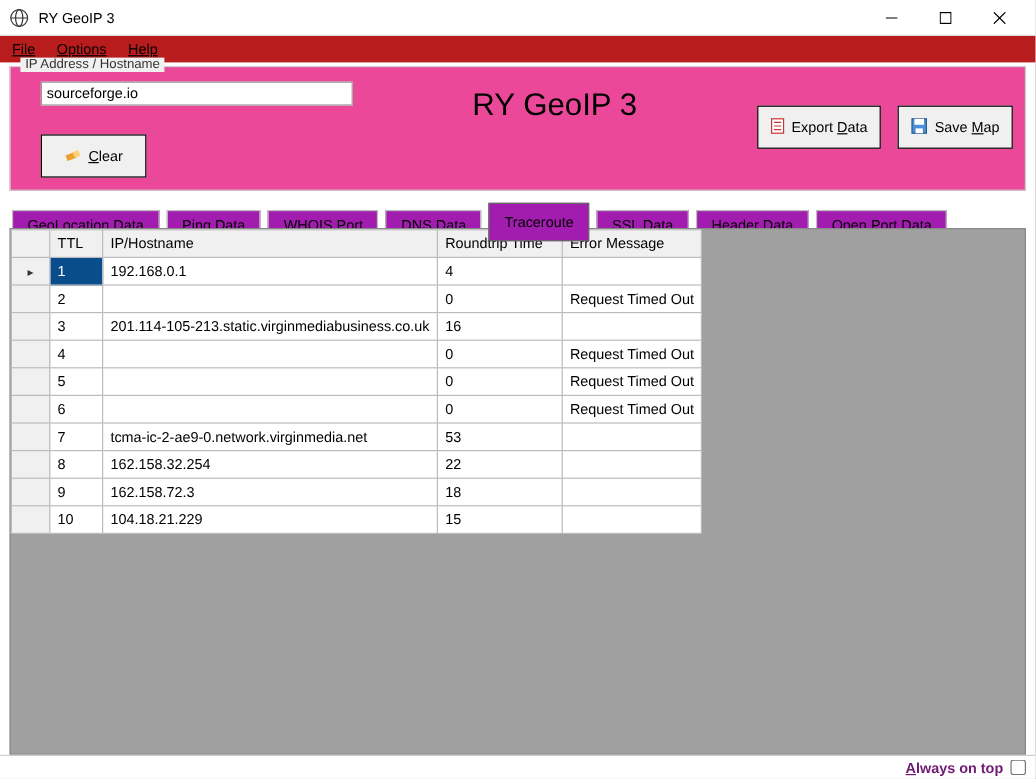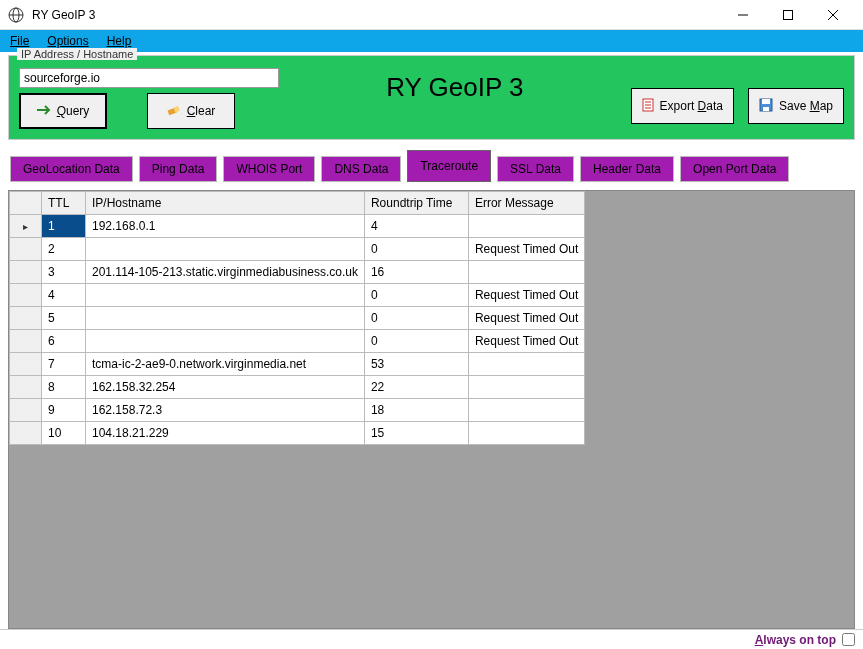--- a/index.html
+++ b/index.html
@@ -31,48 +31,48 @@
       width: 45px; height: 28px;
       display: flex; align-items: center; justify-content: center;
       cursor: pointer;
     }
     .menubar {
       height: 22px;
       display: flex;
       align-items: center;
       padding: 0 10px;
       gap: 18px;
-      background: #0ea5e9;
+      background: #b91c1c;
     }
     .menubar .menu-item {
       font-size: 12px;
       cursor: pointer;
     }
     .menubar .menu-item .ul { text-decoration: underline; }
     .groupbox {
       margin: 3px 8px 6px 8px;
       border: 1px solid #ccc;
       position: relative;
-      padding: 12px 10px 10px 10px;
-      background: #22c55e;
+      padding: 12px 10px 10px 25px;
+      background: #ec4899;
     }
     .groupbox .legend {
       position: absolute;
       top: -8px; left: 8px;
       background: #f0f0f0;
       padding: 0 4px;
       font-size: 11px;
       color: #333;
     }
     .top-row {
       display: flex;
       align-items: flex-start;
       gap: 20px;
     }
-    .left-inputs { display: flex; flex-direction: column; gap: 5px; }
+    .left-inputs { display: flex; flex-direction: column; gap: 24px; }
     .host-input {
       width: 260px;
       height: 20px;
       border: 1px solid #999;
       padding: 0 4px;
       font-size: 12px;
       font-family: inherit;
     }
     .btn-row { display: flex; gap: 40px; }
     .btn {
@@ -221,27 +221,20 @@
   <span class="menu-item"><span class="ul">Options</span></span>
   <span class="menu-item"><span class="ul">Help</span></span>
 </div>
 
 <div class="groupbox">
   <span class="legend">IP Address / Hostname</span>
   <div class="top-row">
     <div class="left-inputs">
       <input class="host-input" type="text" value="sourceforge.io" style="">
       <div class="btn-row">
-        <div class="btn thick">
-          <span><svg width="14" height="10">
-                <line x1="0" y1="5" x2="12" y2="5" stroke="#2a8a2a" stroke-width="2"></line>
-                <polyline points="8,1 12,5 8,9" fill="none" stroke="#2a8a2a" stroke-width="2"></polyline>
-              </svg></span>
-          <span><span class="ul">Q</span><span>uery</span></span>
-        </div>
         <div class="btn">
           <span><svg width="14" height="12">
                 <rect x="1" y="5" width="8" height="5" fill="#e8a030" transform="rotate(-20 5 7)"></rect>
                 <rect x="7" y="3" width="5" height="5" fill="#ffd070" transform="rotate(-20 9 5)"></rect>
               </svg></span>
           <span><span class="ul">C</span><span>lear</span></span>
         </div>
       </div>
     </div>
     <div class="center-title">RY GeoIP 3</div>

